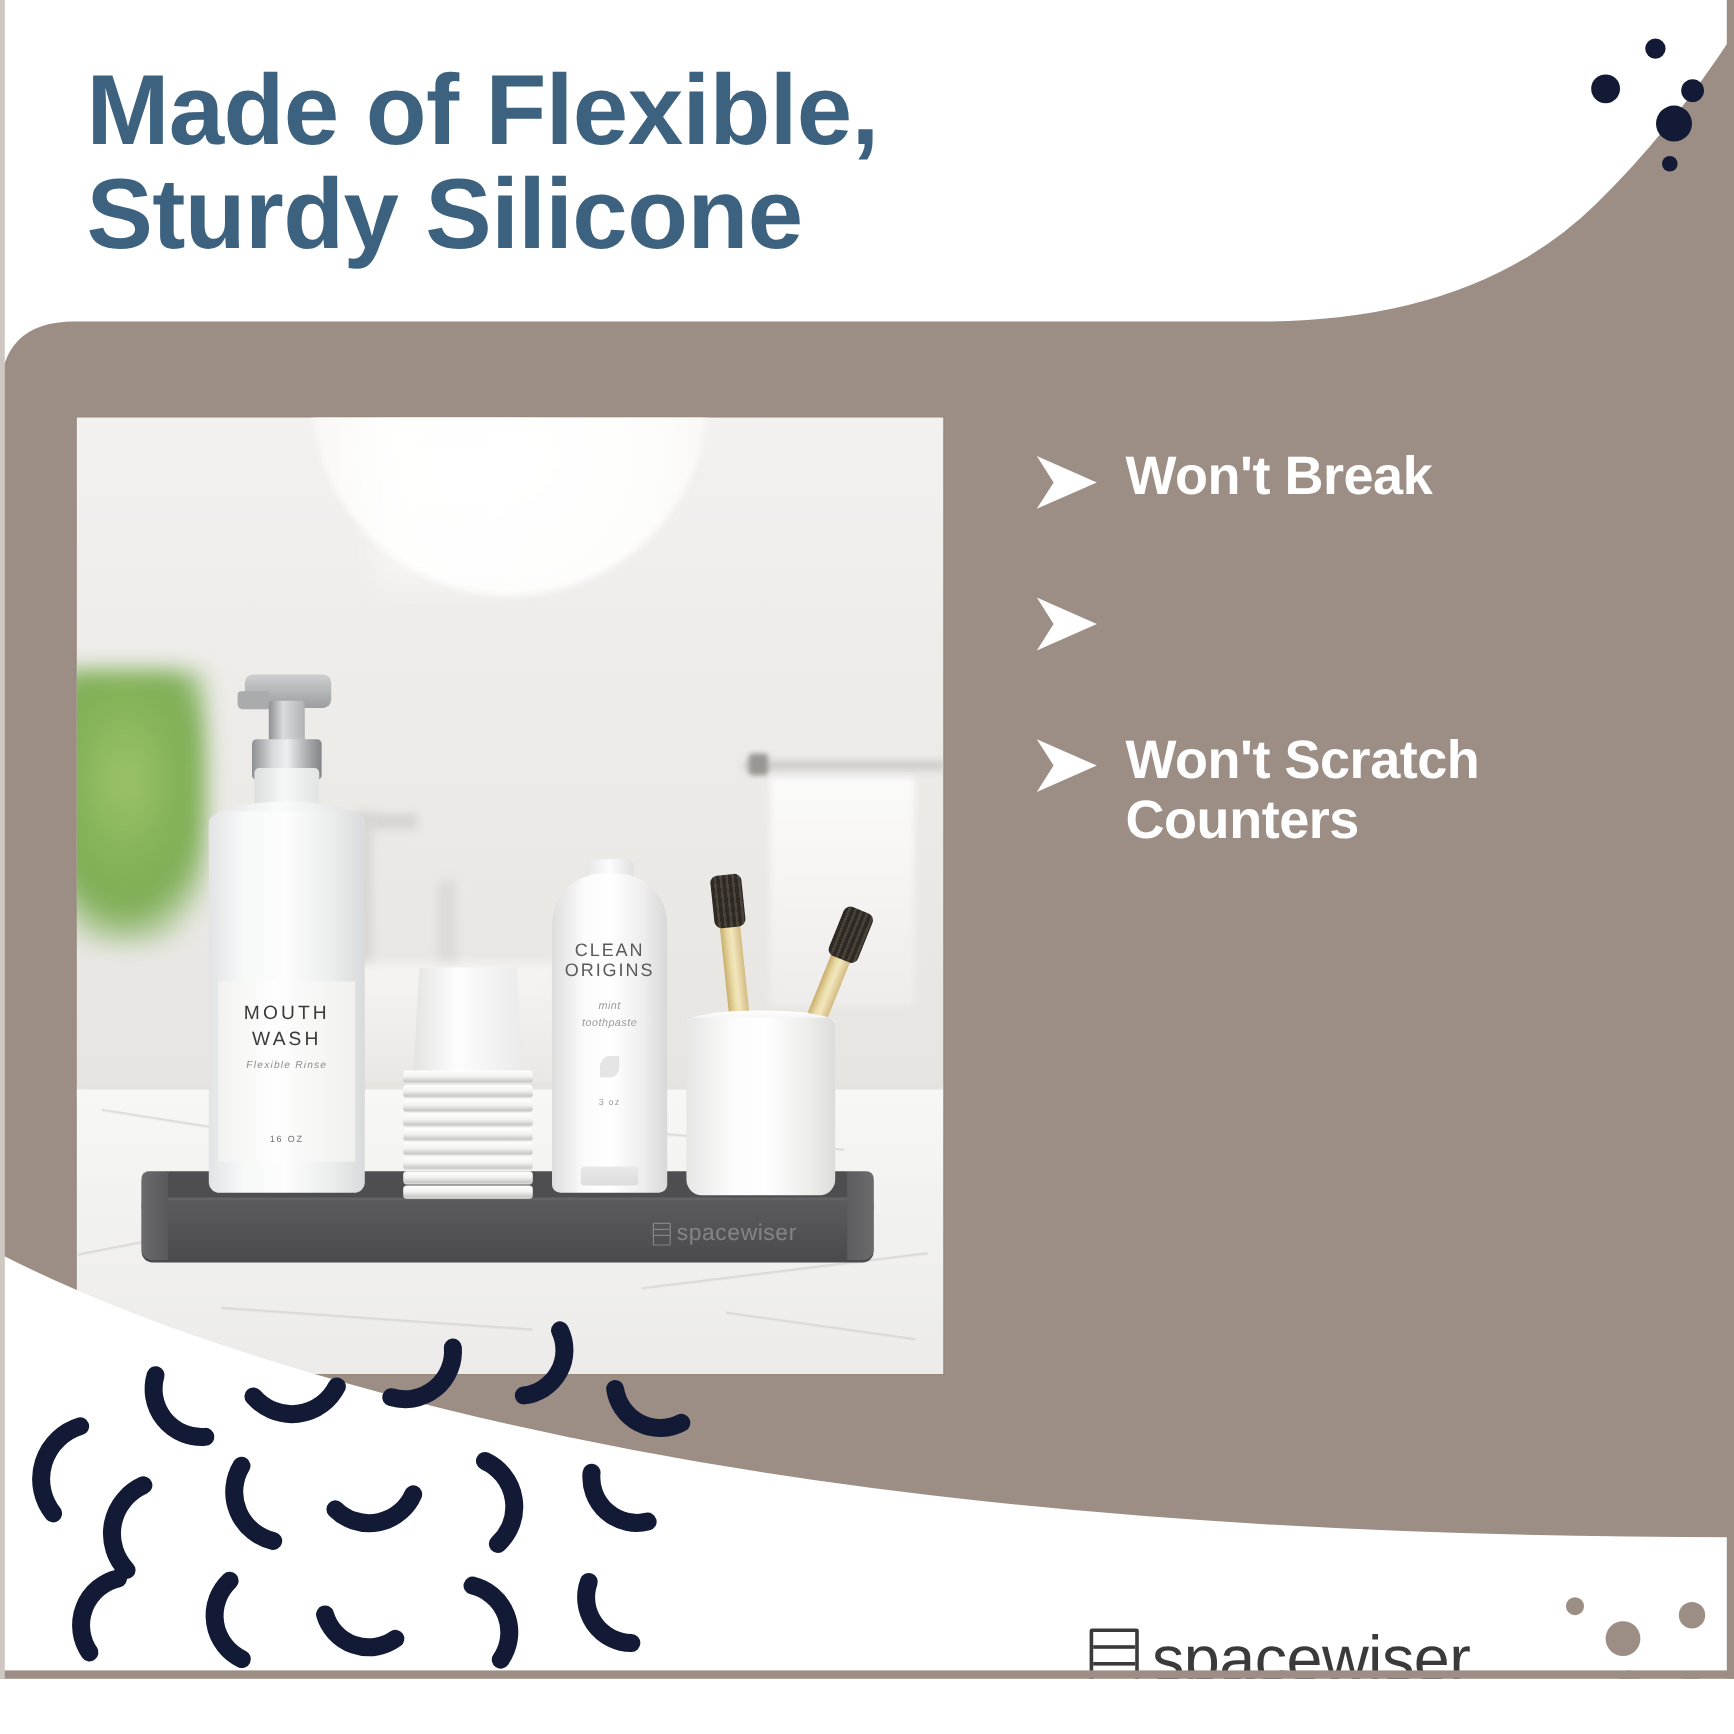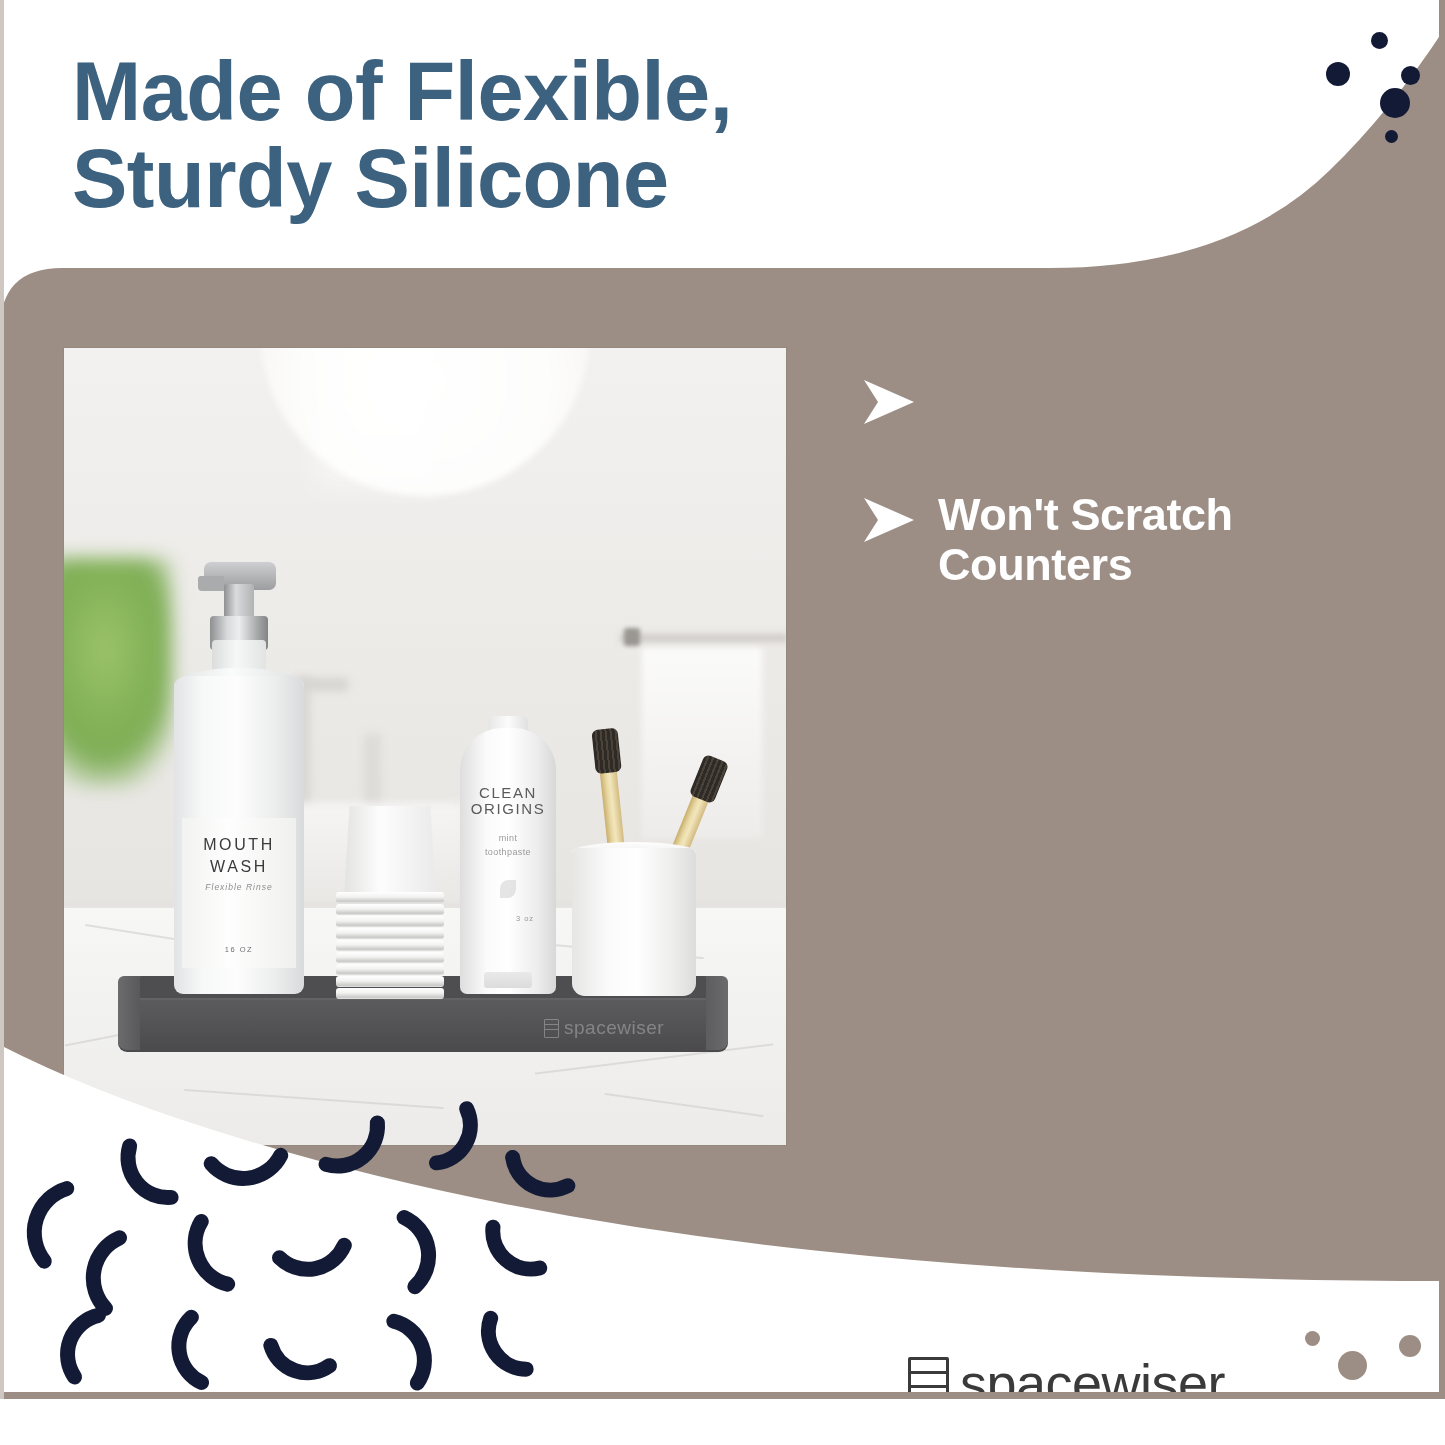--- a/index.html
+++ b/index.html
@@ -131,24 +131,24 @@
   
   .tube{position:absolute;left:396px;top:380px;width:96px;height:266px;
     background:linear-gradient(90deg,#dedede 0%,#fbfbfb 28%,#ffffff 50%,#ededed 80%,#d8d8d8 100%);
     border-radius:42px 42px 7px 7px;}
   .tube-cap{position:absolute;left:424px;top:368px;width:40px;height:24px;
     background:linear-gradient(90deg,#e6e6e6,#fcfcfc,#e0e0e0);border-radius:6px 6px 2px 2px;}
   .tube-seal{position:absolute;left:420px;top:624px;width:48px;height:16px;
     background:linear-gradient(180deg,#e9e9e9,#dcdcdc);border-radius:3px;}
   .tube-txt{position:absolute;left:0;width:96px;text-align:center;color:#5a5a5a;}
   .tt-brand{top:54px;font-size:15px;letter-spacing:1.6px;line-height:1.5;}
-  .tt-desc{top:104px;font-size:9px;color:#9a9a9a;line-height:1.5;letter-spacing:.4px;}
+  .tt-desc{top:104px;font-size:9px;color:#9a9a9a;line-height:1.5;letter-spacing:.4px;font-style:italic;}
   .tt-leaf{position:absolute;left:40px;top:152px;width:16px;height:18px;
     background:#cfcfcf;border-radius:50% 0 50% 0;opacity:.55;}
-  .tt-oz{top:186px;font-size:7.5px;color:#9a9a9a;letter-spacing:1px;padding-left:17px;}
+  .tt-oz{top:186px;font-size:7.5px;color:#9a9a9a;letter-spacing:1px;}
 
   
   .tbcup{position:absolute;left:508px;top:500px;width:124px;height:148px;
     background:linear-gradient(90deg,#e6e6e5 0%,#fbfbfb 30%,#ffffff 52%,#ededec 82%,#dcdcdb 100%);
     border-radius:7px 7px 13px 13px;}
   .tbcup-rim{position:absolute;left:508px;top:494px;width:124px;height:20px;
     background:linear-gradient(180deg,#fefefe,#e4e4e3);border-radius:50%;}
   .brush{position:absolute;transform-origin:bottom center;}
   .brush-handle{position:absolute;width:17px;border-radius:5px;
     background:linear-gradient(90deg,#c9ae6e,#eadba6 35%,#f2e6bd 55%,#d3bb81 100%);}
@@ -288,20 +288,26 @@
         <div class="tube-seal"></div>
       </div>
 
       <div class="tbcup-rim"></div>
       <div class="tbcup"></div>
     </div>
   </div>
 
   <div id="features">
 
+    <div class="feature">
+      <svg class="arrow" viewBox="0 0 54 48">
+        <path d="M2,2 L52,24 L2,46 L16,24 Z" fill="#ffffff"></path>
+      </svg>
+      <div class="feature-label">Won't Break</div>
+    </div>
 
     <div class="feature">
       <svg class="arrow" viewBox="0 0 54 48">
         <path d="M2,2 L52,24 L2,46 L16,24 Z" fill="#ffffff"></path>
       </svg>
     </div>
 
     <div class="feature">
       <svg class="arrow" viewBox="0 0 54 48">
         <path d="M2,2 L52,24 L2,46 L16,24 Z" fill="#ffffff"></path>

